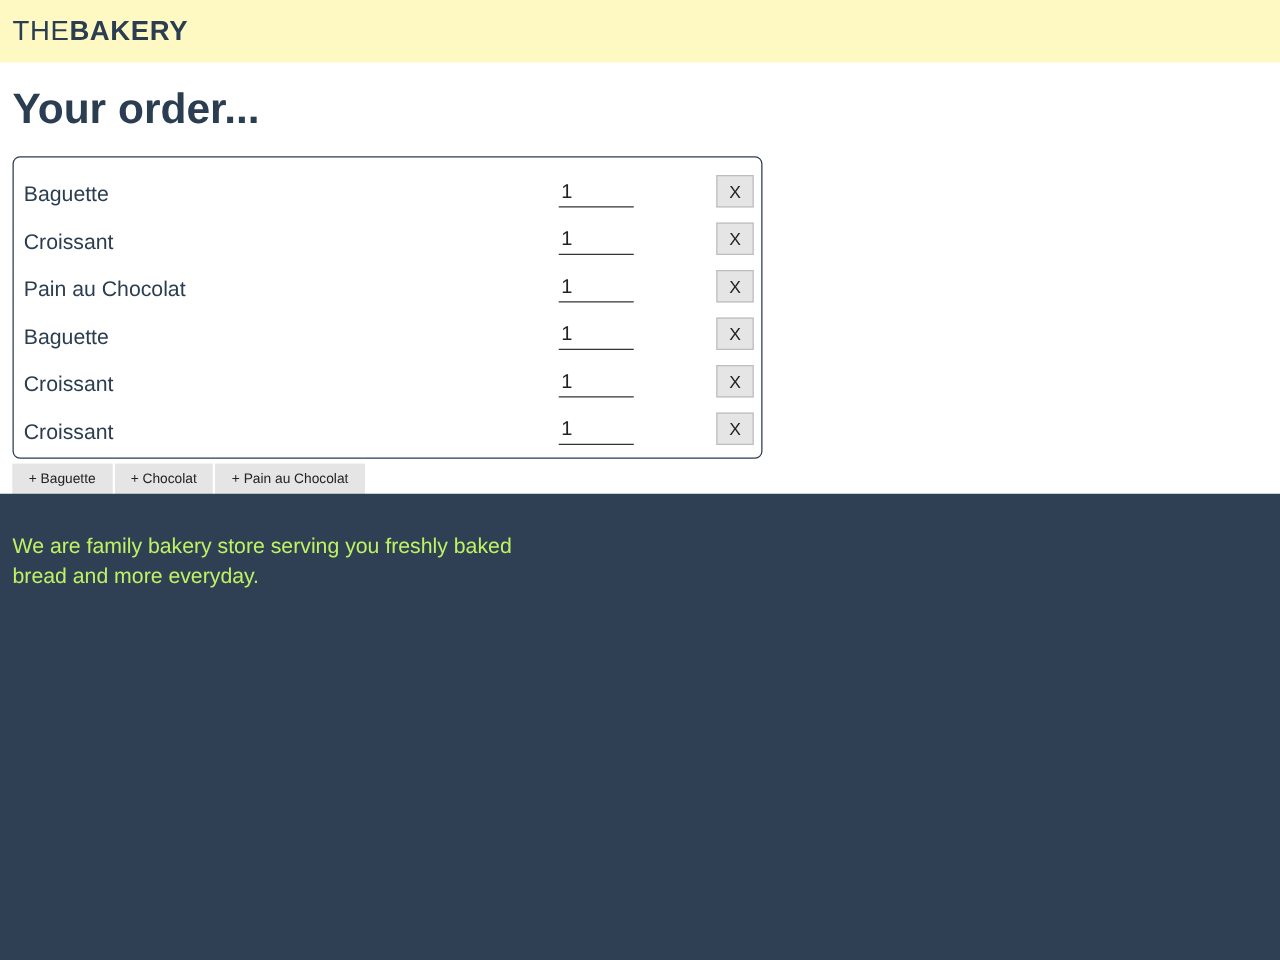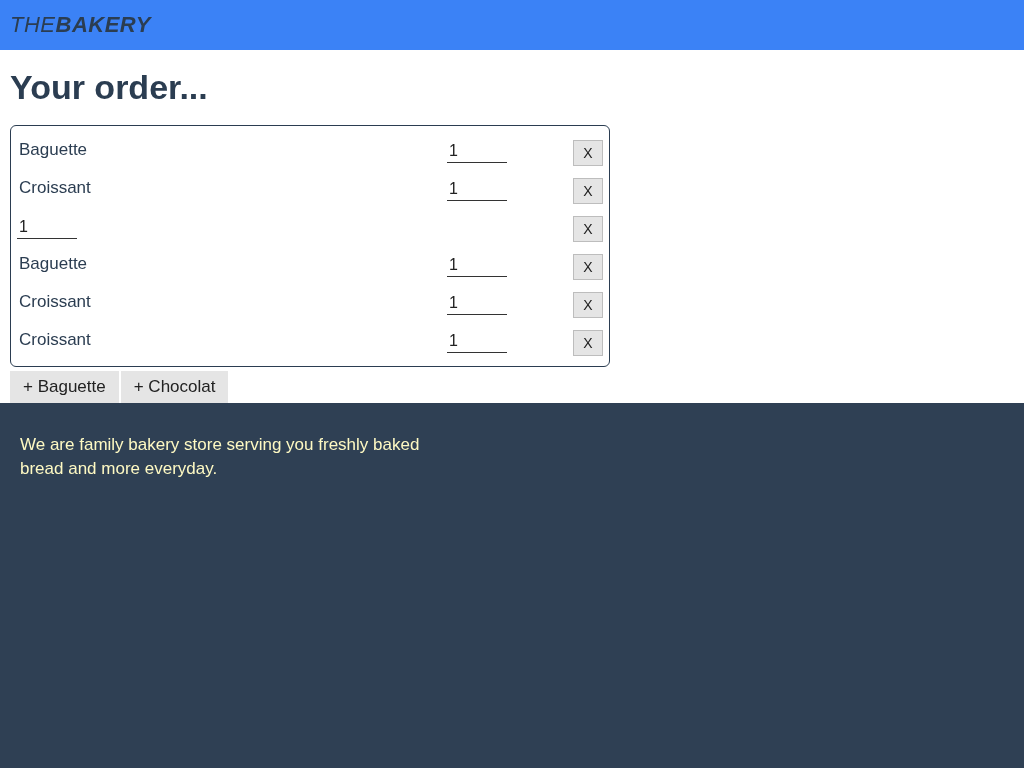--- a/index.html
+++ b/index.html
@@ -6,24 +6,23 @@
     body {
       font-family: Arial, Helvetica, sans-serif;
       background: #fff;
       width: 1024px;
       height: 768px;
       display: flex;
       flex-direction: column;
       overflow: hidden;
     }
     .header {
-      background: #3b82f6;
+      background: #fef9c3;
       padding: 12px 10px;
       width: 100%;
-      font-style: italic;
     }
     .logo {
       font-size: 22px;
       color: #2b3d51;
       letter-spacing: 0.5px;
     }
     .logo .thin { font-weight: 400; }
     .logo .bold { font-weight: 800; }
 
     .main {
@@ -38,21 +37,21 @@
     }
     .order-box {
       width: 600px;
       border: 1px solid #2b3d51;
       border-radius: 6px;
       padding: 8px 0 4px 0;
       margin-bottom: 4px;
     }
     .order-row {
       display: flex;
-      align-items: flex-start;
+      align-items: flex-end;
       padding: 6px 6px 6px 6px;
       gap: 10px;
     }
     .item-name {
       flex: 0 0 420px;
       font-size: 17px;
       color: #2b3d51;
       padding-left: 2px;
     }
     .qty-input {
@@ -81,31 +80,31 @@
 
     .add-row {
       display: flex;
       gap: 2px;
       margin-top: 2px;
     }
     .add-btn {
       background: #e5e5e5;
       border: 1px solid #e5e5e5;
       padding: 5px 12px;
-      font-size: 17px;
+      font-size: 11px;
       font-family: inherit;
       cursor: pointer;
       color: #222;
     }
 
     .footer {
       margin-top: auto;
       background: #2f4054;
-      color: #fef9c3;
-      padding: 30px 20px;
+      color: #bef264;
+      padding: 30px 10px;
       flex: 1;
       width: 100%;
     }
     .footer-text {
       max-width: 440px;
       font-size: 17px;
       line-height: 1.4;
     }
   </style>
 </head>
@@ -127,20 +126,21 @@
       <span class="spacer"></span>
       <button class="remove-btn">X</button>
     </div>
     <div class="order-row">
       <span class="item-name">Croissant</span>
       <input class="qty-input" type="text" value="1" style="">
       <span class="spacer"></span>
       <button class="remove-btn">X</button>
     </div>
     <div class="order-row">
+      <span class="item-name">Pain au Chocolat</span>
       <input class="qty-input" type="text" value="1" style="">
       <span class="spacer"></span>
       <button class="remove-btn">X</button>
     </div>
     <div class="order-row">
       <span class="item-name">Baguette</span>
       <input class="qty-input" type="text" value="1" style="">
       <span class="spacer"></span>
       <button class="remove-btn">X</button>
     </div>
@@ -154,18 +154,19 @@
       <span class="item-name">Croissant</span>
       <input class="qty-input" type="text" value="1" style="">
       <span class="spacer"></span>
       <button class="remove-btn">X</button>
     </div>
   </div>
 
   <div class="add-row">
     <button class="add-btn">+ Baguette</button>
     <button class="add-btn">+ Chocolat</button>
+    <button class="add-btn">+ Pain au Chocolat</button>
   </div>
 </main>
 
 <footer class="footer">
   <p class="footer-text">We are family bakery store serving you freshly baked bread and more everyday.</p>
 </footer>
 
 </body></html>

